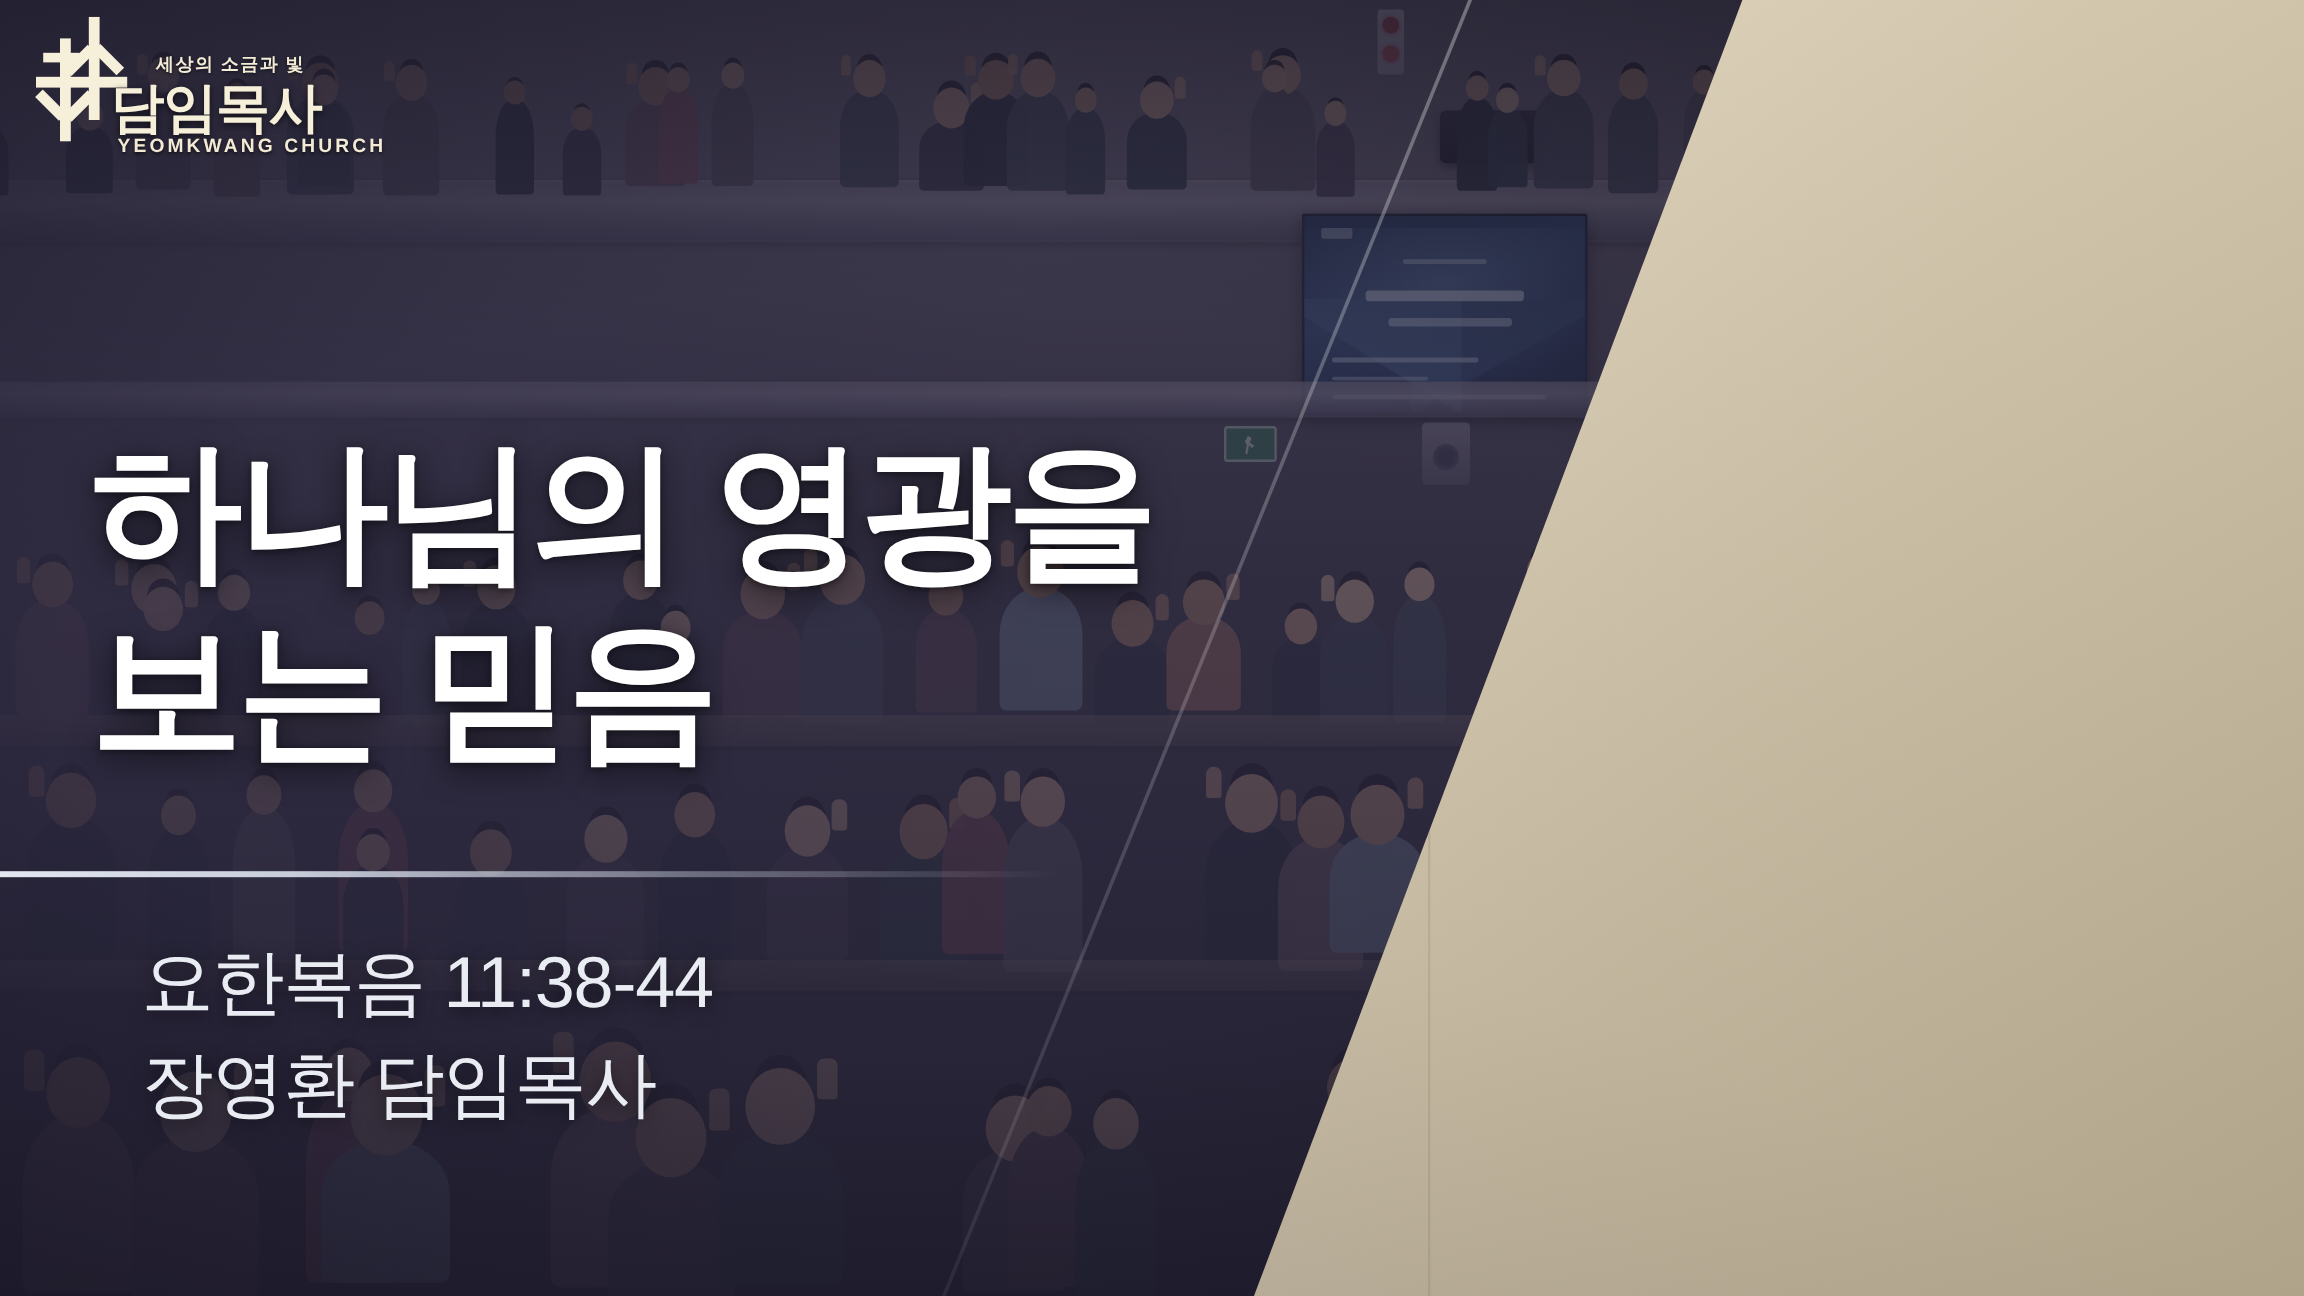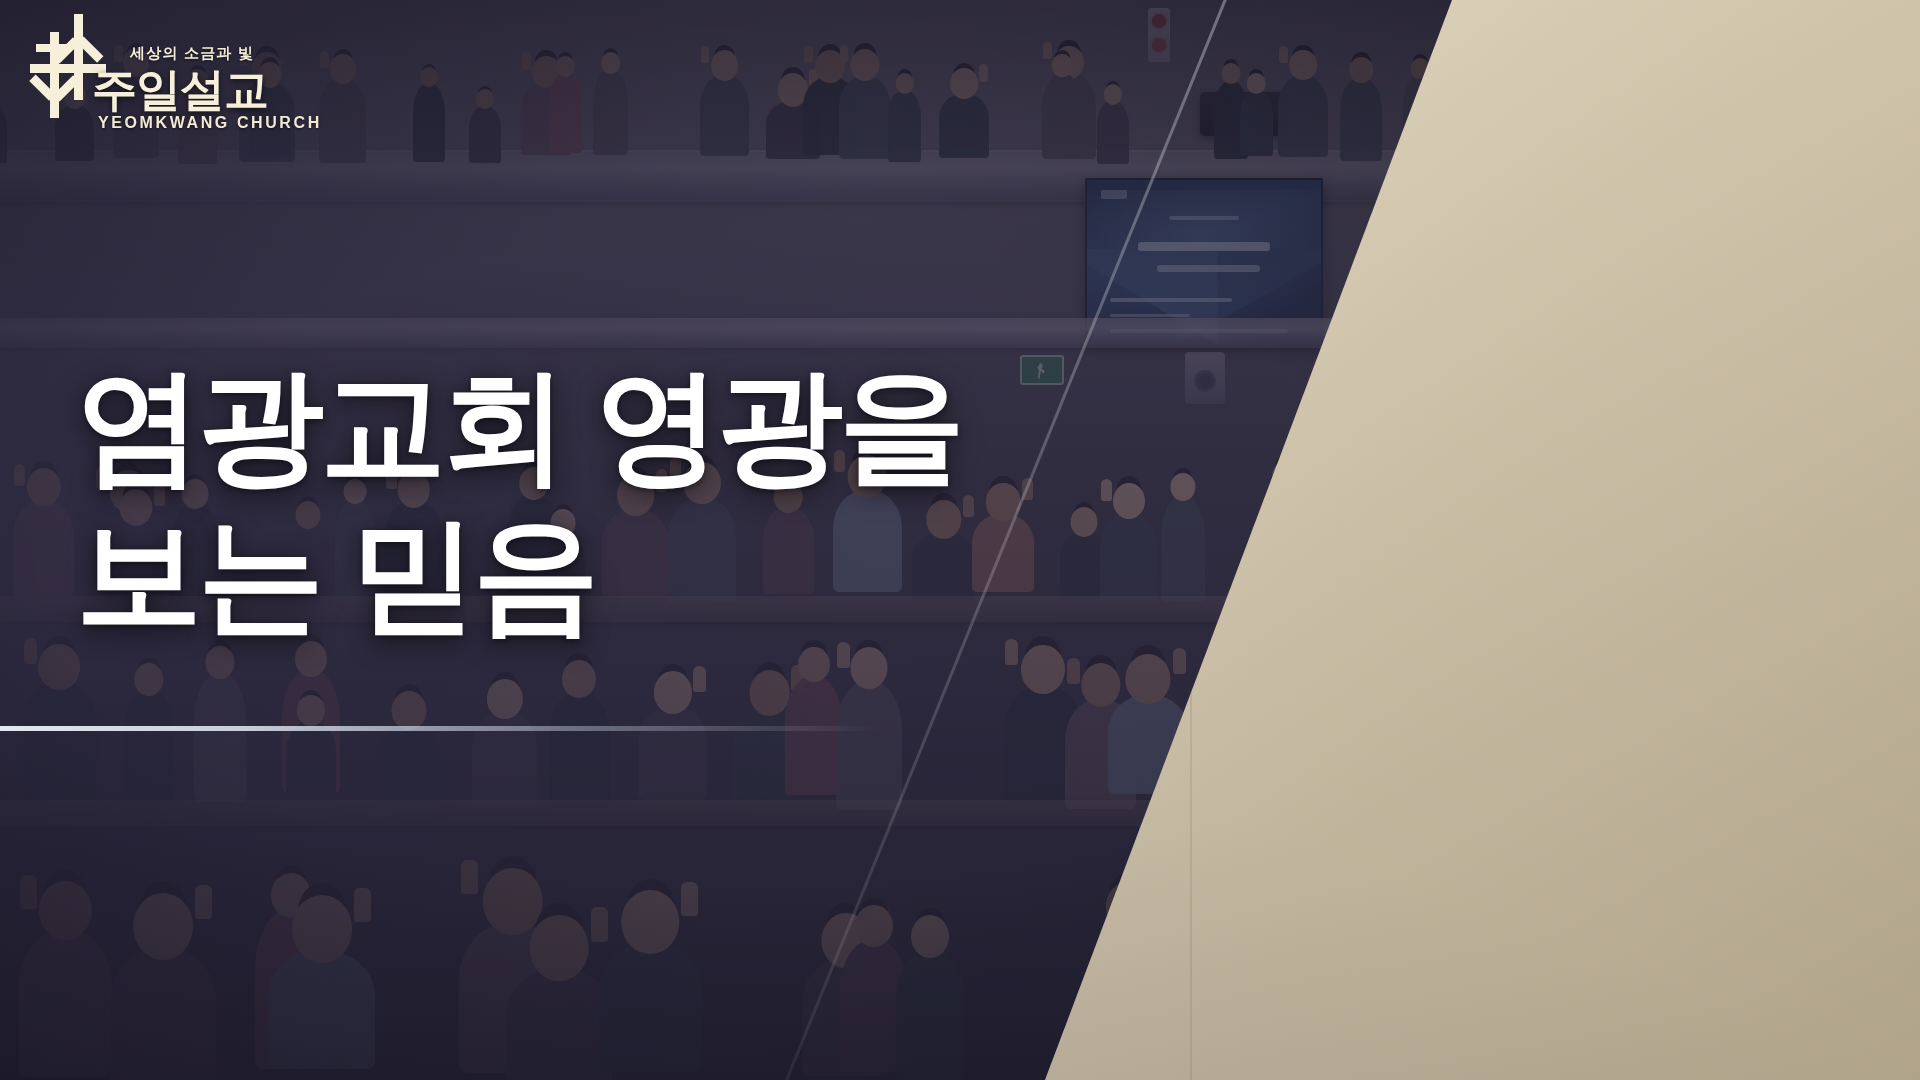--- a/index.html
+++ b/index.html
@@ -1115,25 +1115,27 @@
 
             <rect x="40" y="22" width="9" height="28" transform="rotate(45 44 36)"></rect>
             <rect x="64" y="22" width="9" height="28" transform="rotate(-45 68 36)"></rect>
 
             <rect x="16" y="60" width="9" height="28" transform="rotate(-45 20 74)"></rect>
             <rect x="40" y="60" width="9" height="28" transform="rotate(45 44 74)"></rect>
           </g>
         </svg>
       </div>
       <div class="logo-tag">세상의 소금과 빛</div>
-      <div class="logo-kr">주일설교</div>
+      <div class="logo-kr">담임목사</div>
       <div class="logo-en">YEOMKWANG CHURCH</div>
     </div>
 
 
-    <div class="title">염광교회 영광을
+    <div class="title">하나님의 영광을
 보는 믿음</div>
 
     <div class="rule"></div>
 
+    <div class="meta">요한복음 11:38-44
+장영환 담임목사</div>
 
   </div>
 </div>
 
 </body></html>

